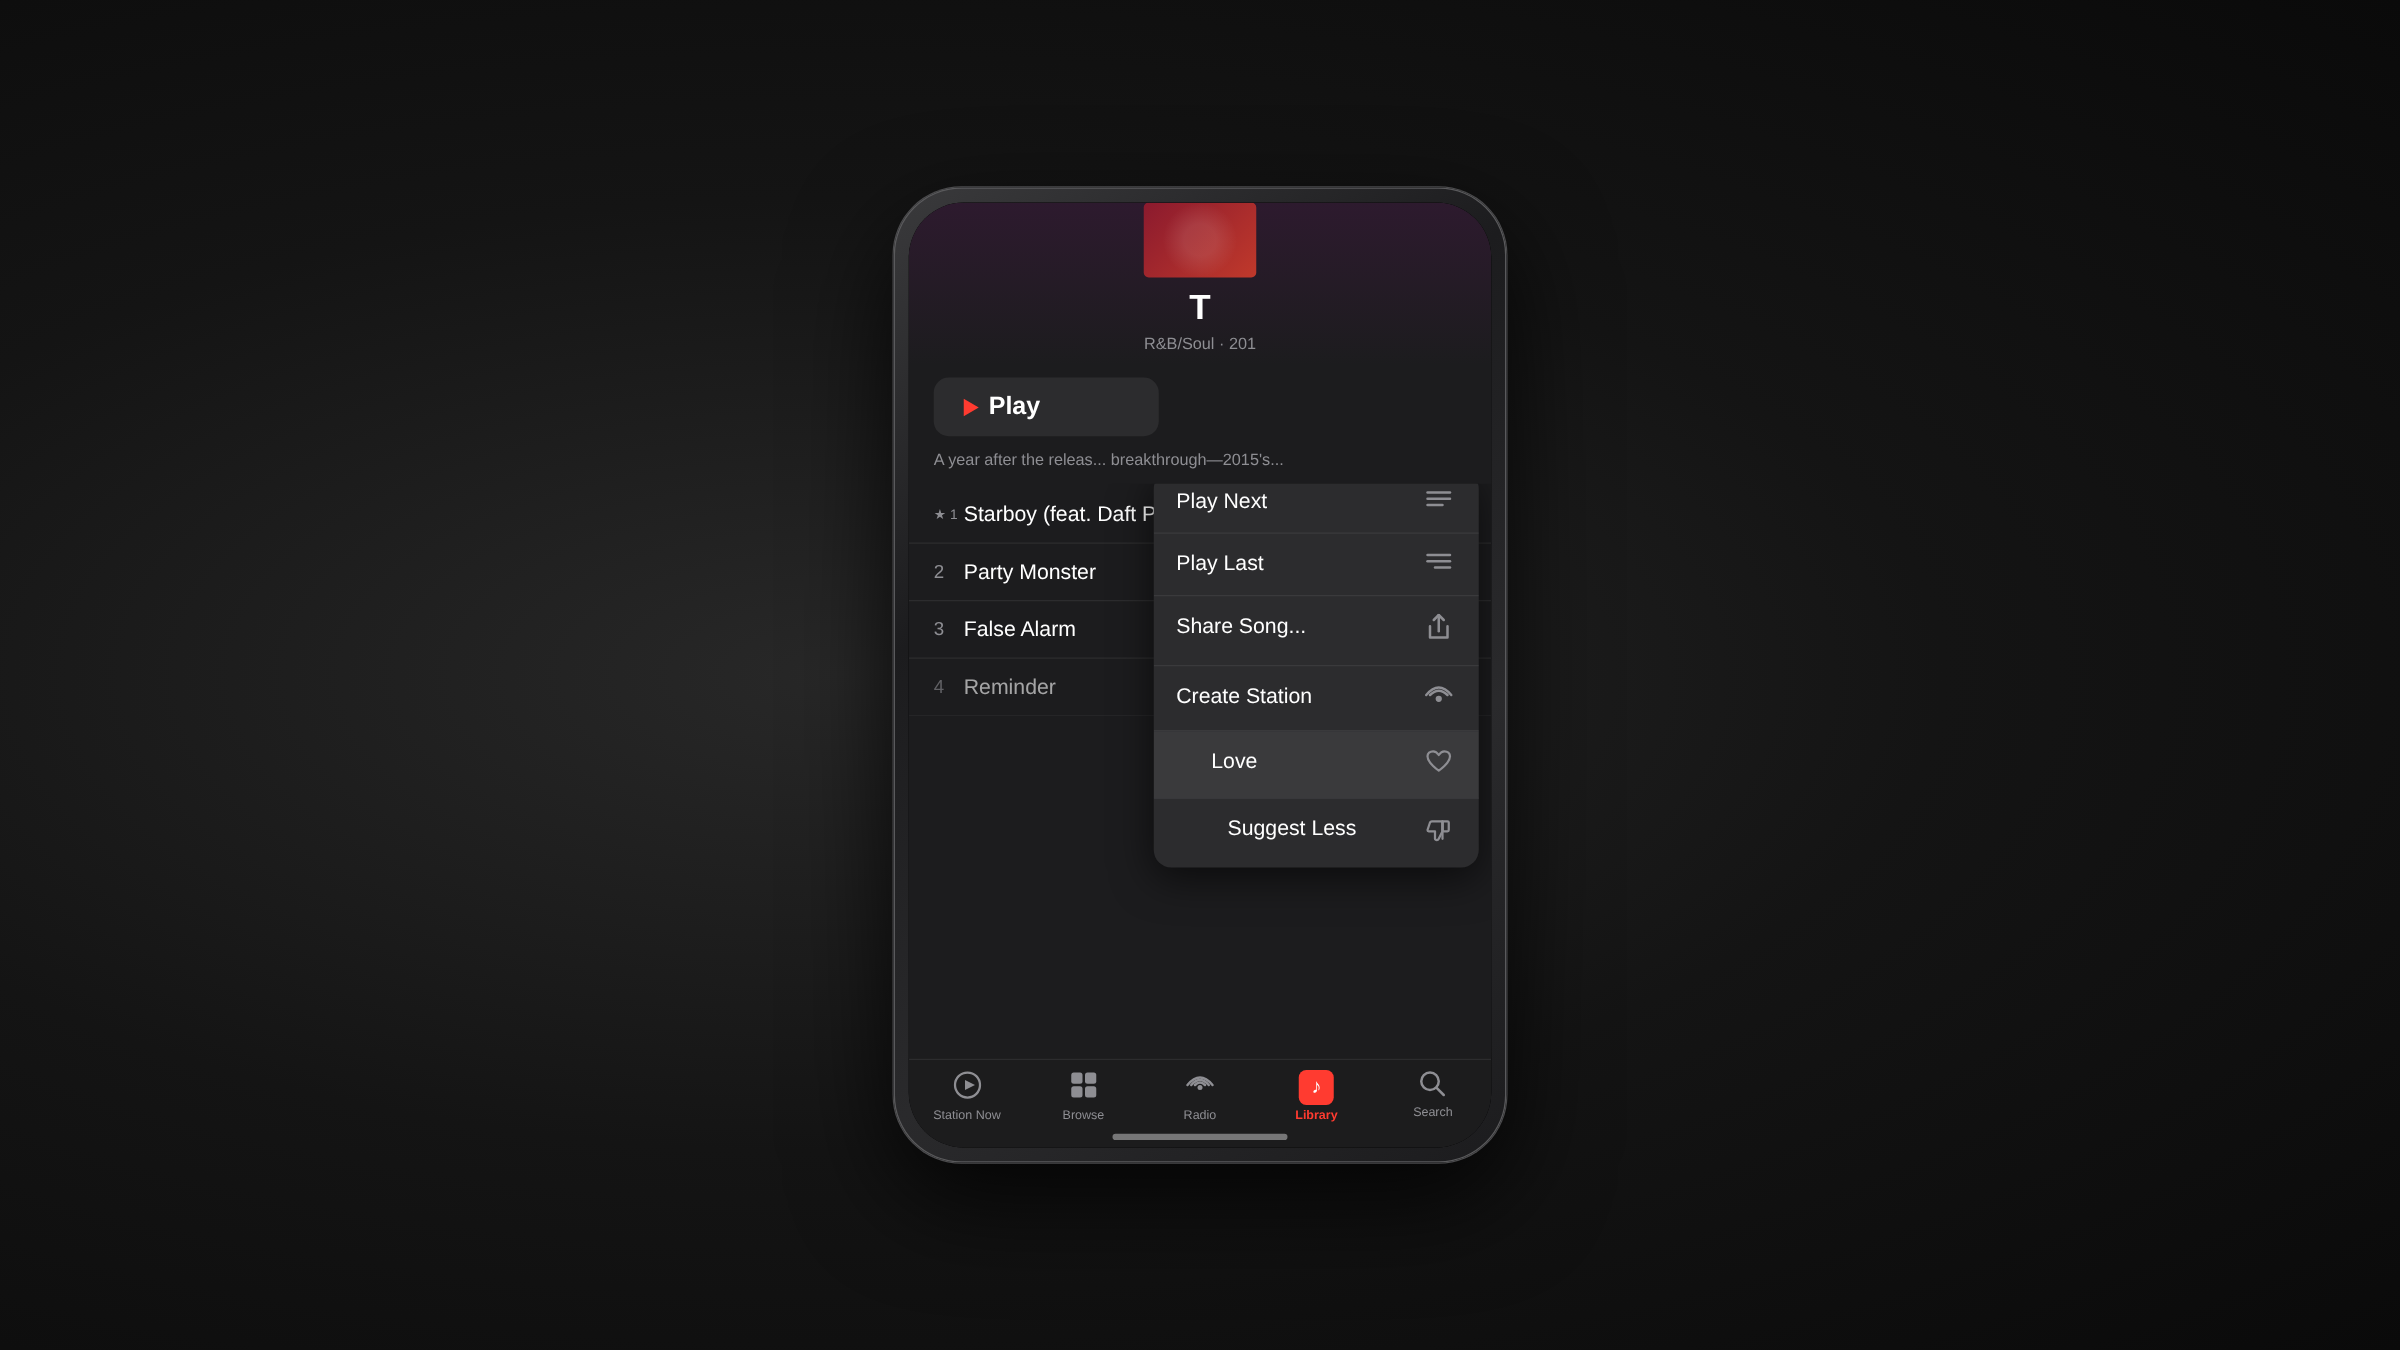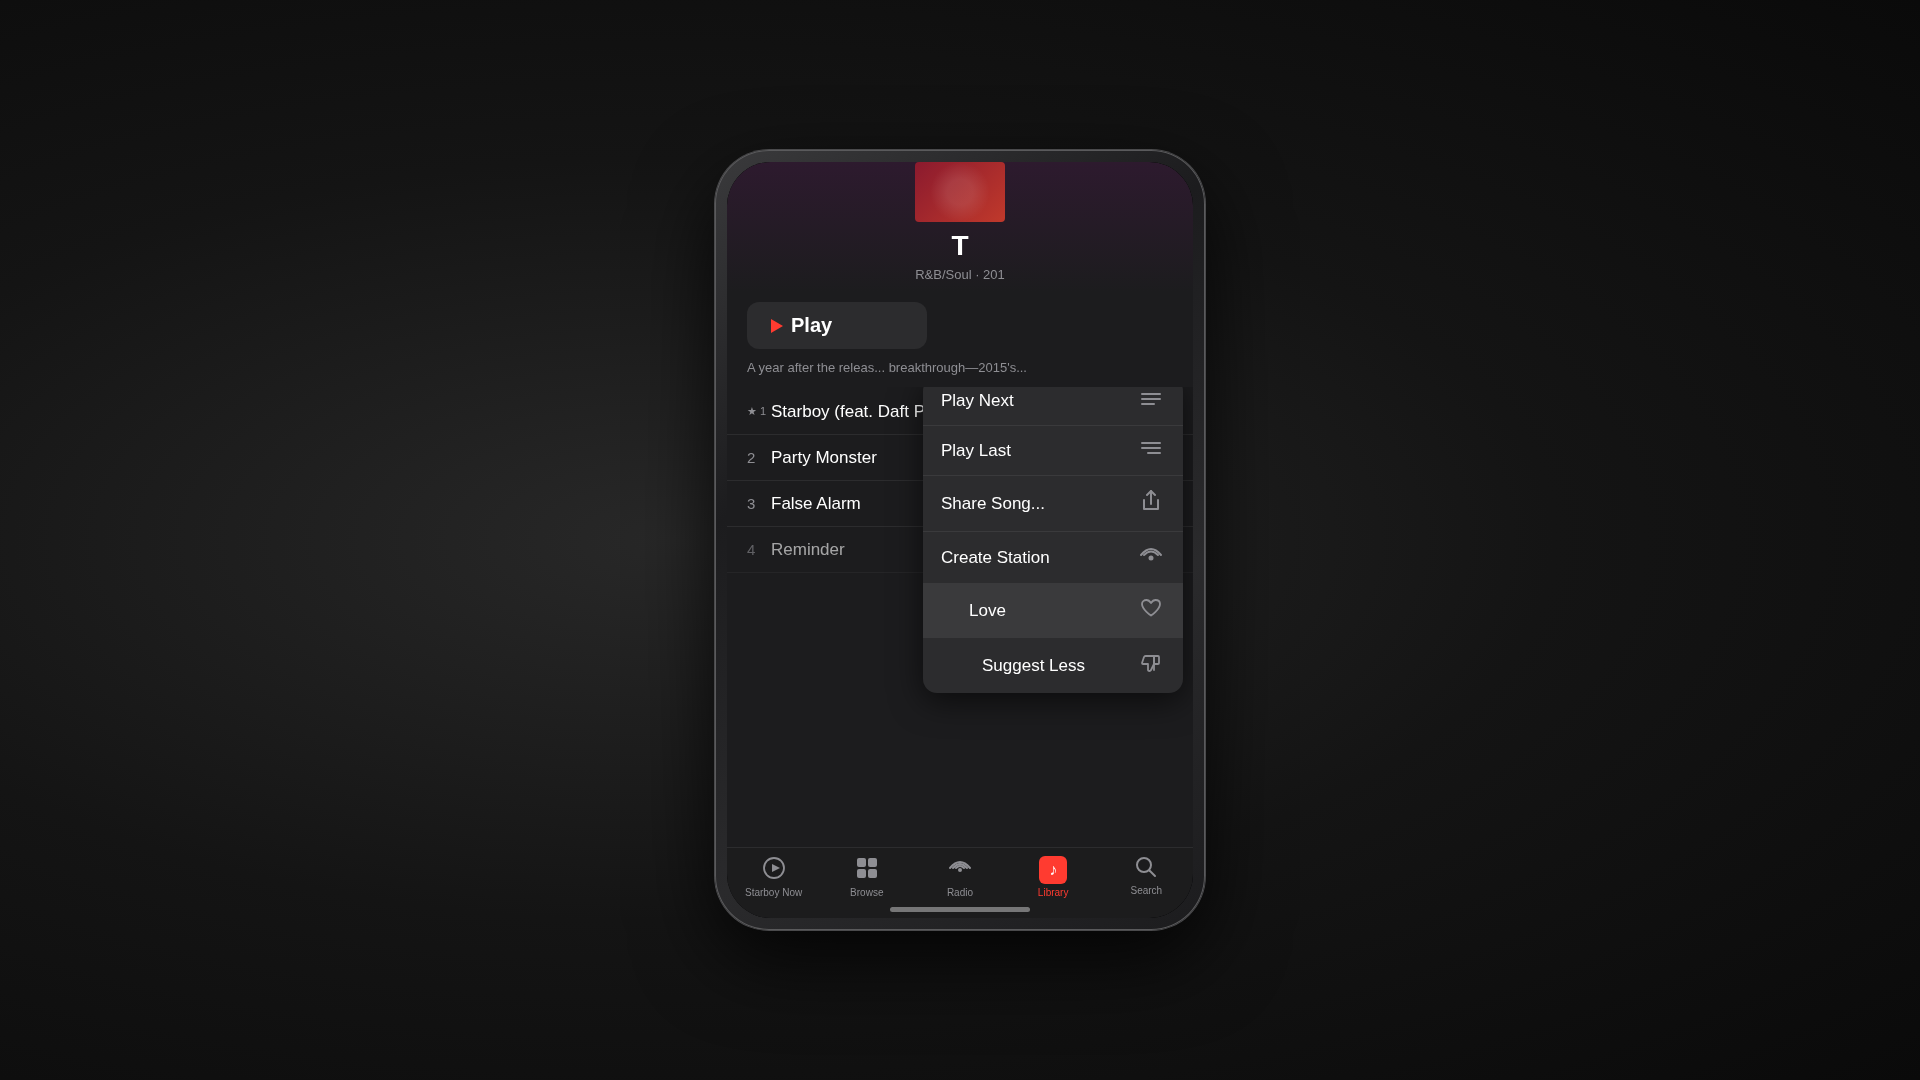--- a/index.html
+++ b/index.html
@@ -205,21 +205,20 @@
       left: 46%;
       z-index: 100;
       background: #2c2c2e;
       border-radius: 14px;
       overflow: hidden;
       box-shadow: 0 8px 32px rgba(0,0,0,0.6);
     }
 
     .context-menu-item {
       display: flex;
-      align-items: center;
       justify-content: space-between;
       padding: 14px 18px;
       border-bottom: 0.5px solid #3a3a3c;
       cursor: pointer;
     }
 
     .context-menu-item:last-child {
       border-bottom: none;
       margin-left: 41px;
     }
@@ -326,20 +325,21 @@
     }
 
     .tab-label {
       font-size: 10px;
       color: #8e8e93;
       font-weight: 400;
     }
 
     .tab-label.active {
       color: #FF3B30;
+      font-weight: bold;
     }
 
     
     .library-icon-bg {
       width: 28px;
       height: 28px;
       background: #FF3B30;
       border-radius: 6px;
       display: flex;
       align-items: center;
@@ -503,21 +503,21 @@
 
       <div class="tab-bar">
 
         <div class="tab-item">
           <span class="tab-icon">
             <svg width="24" height="24" viewBox="0 0 24 24" fill="none" xmlns="http://www.w3.org/2000/svg">
               <circle cx="12" cy="12" r="10" stroke="#8e8e93" stroke-width="1.8" fill="none"></circle>
               <polygon points="10,8 18,12 10,16" fill="#8e8e93"></polygon>
             </svg>
           </span>
-          <span class="tab-label">Starboy Now</span>
+          <span class="tab-label">Station Now</span>
         </div>
 
         <div class="tab-item">
           <span class="tab-icon">
             <svg width="24" height="24" viewBox="0 0 24 24" fill="none" xmlns="http://www.w3.org/2000/svg">
               <rect x="2" y="2" width="9" height="9" rx="2" fill="#8e8e93"></rect>
               <rect x="13" y="2" width="9" height="9" rx="2" fill="#8e8e93"></rect>
               <rect x="2" y="13" width="9" height="9" rx="2" fill="#8e8e93"></rect>
               <rect x="13" y="13" width="9" height="9" rx="2" fill="#8e8e93"></rect>
             </svg>

